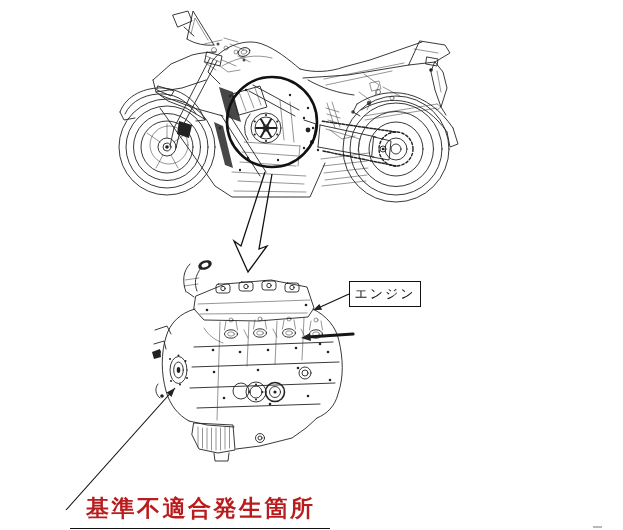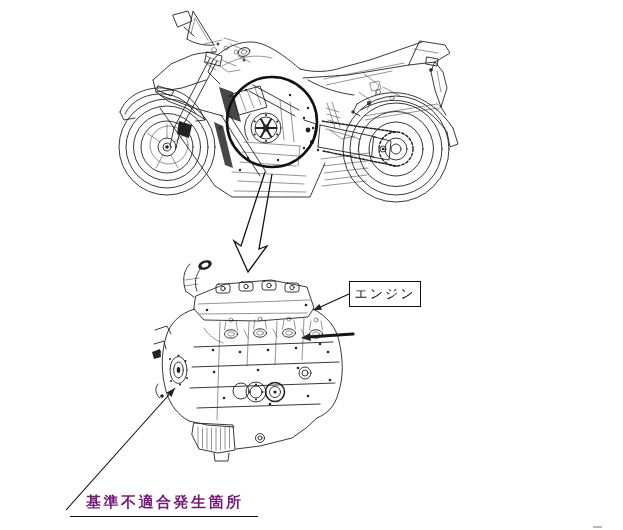--- a/index.html
+++ b/index.html
@@ -13,21 +13,21 @@
   .lt{stroke-width:.6;opacity:.8;}
   .callout-ring{stroke:#111;stroke-width:2.6;fill:none;}
   .hollow-arrow{stroke:#111;stroke-width:1.3;fill:none;stroke-linejoin:miter;}
   .leader{stroke:#111;stroke-width:1.1;}
   .engine-label-box{position:absolute;left:341px;top:281px;width:70px;height:24px;
       border:1.6px solid #111;display:flex;align-items:center;justify-content:center;
       background:#fff;}
   .engine-label-box span{font-size:13px;color:#111;letter-spacing:2px;white-space:nowrap;}
   .defect-label{position:absolute;left:62px;top:493px;padding:0 14px 4px 16px;
       border-bottom:1.8px solid #111;}
-  .defect-label span{font-size:15px;font-weight:bold;color:#701a75;letter-spacing:2.5px;white-space:nowrap;}
+  .defect-label span{font-size:23px;font-weight:bold;color:#b91c1c;letter-spacing:2.5px;white-space:nowrap;}
   .page-artifact{position:absolute;left:585px;top:526px;width:9px;height:2px;background:#b9b9b9;}
 </style>
 </head>
 <body>
 
 <div class="page">
 <svg class="diagram-svg" width="623" height="530" viewBox="0 0 623 530">
 
   <g class="dw">
 

